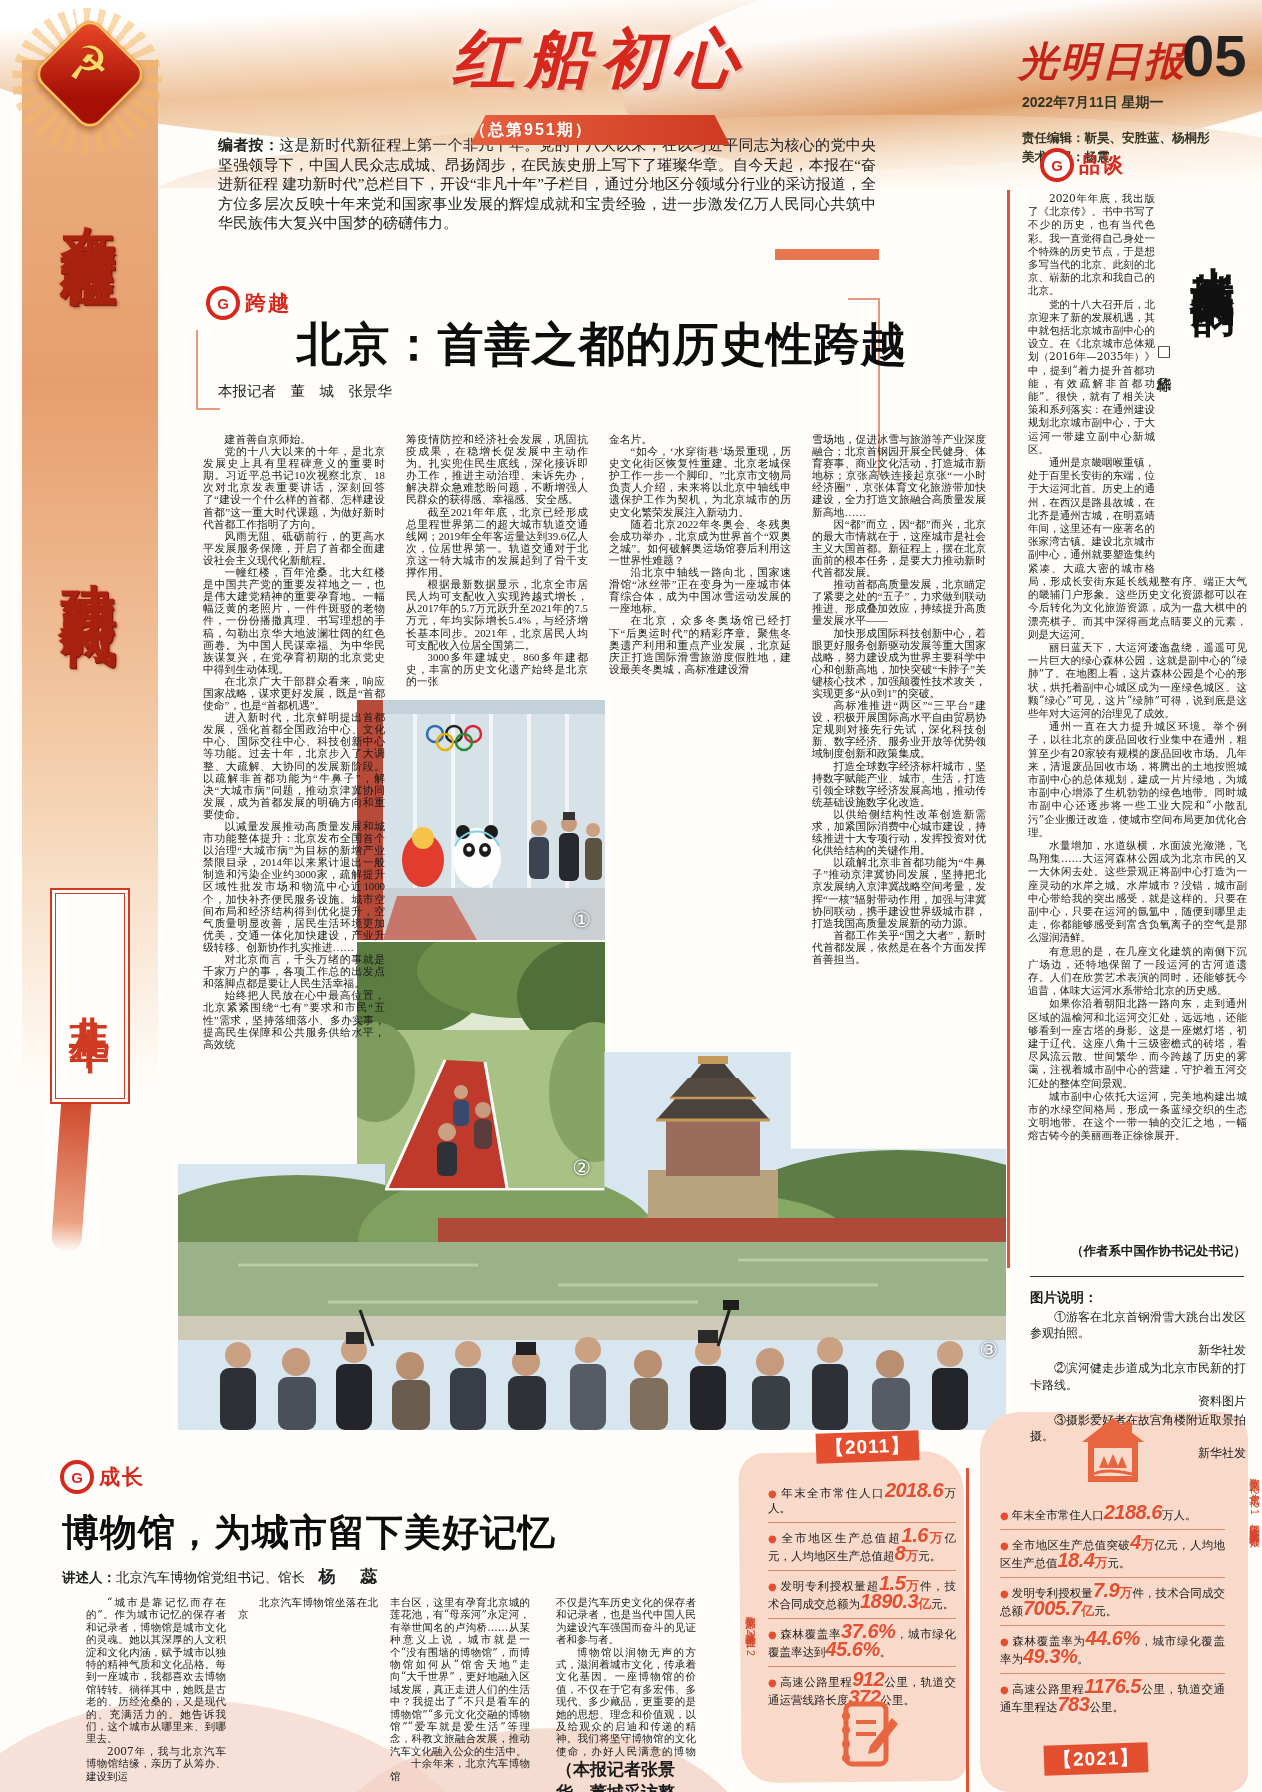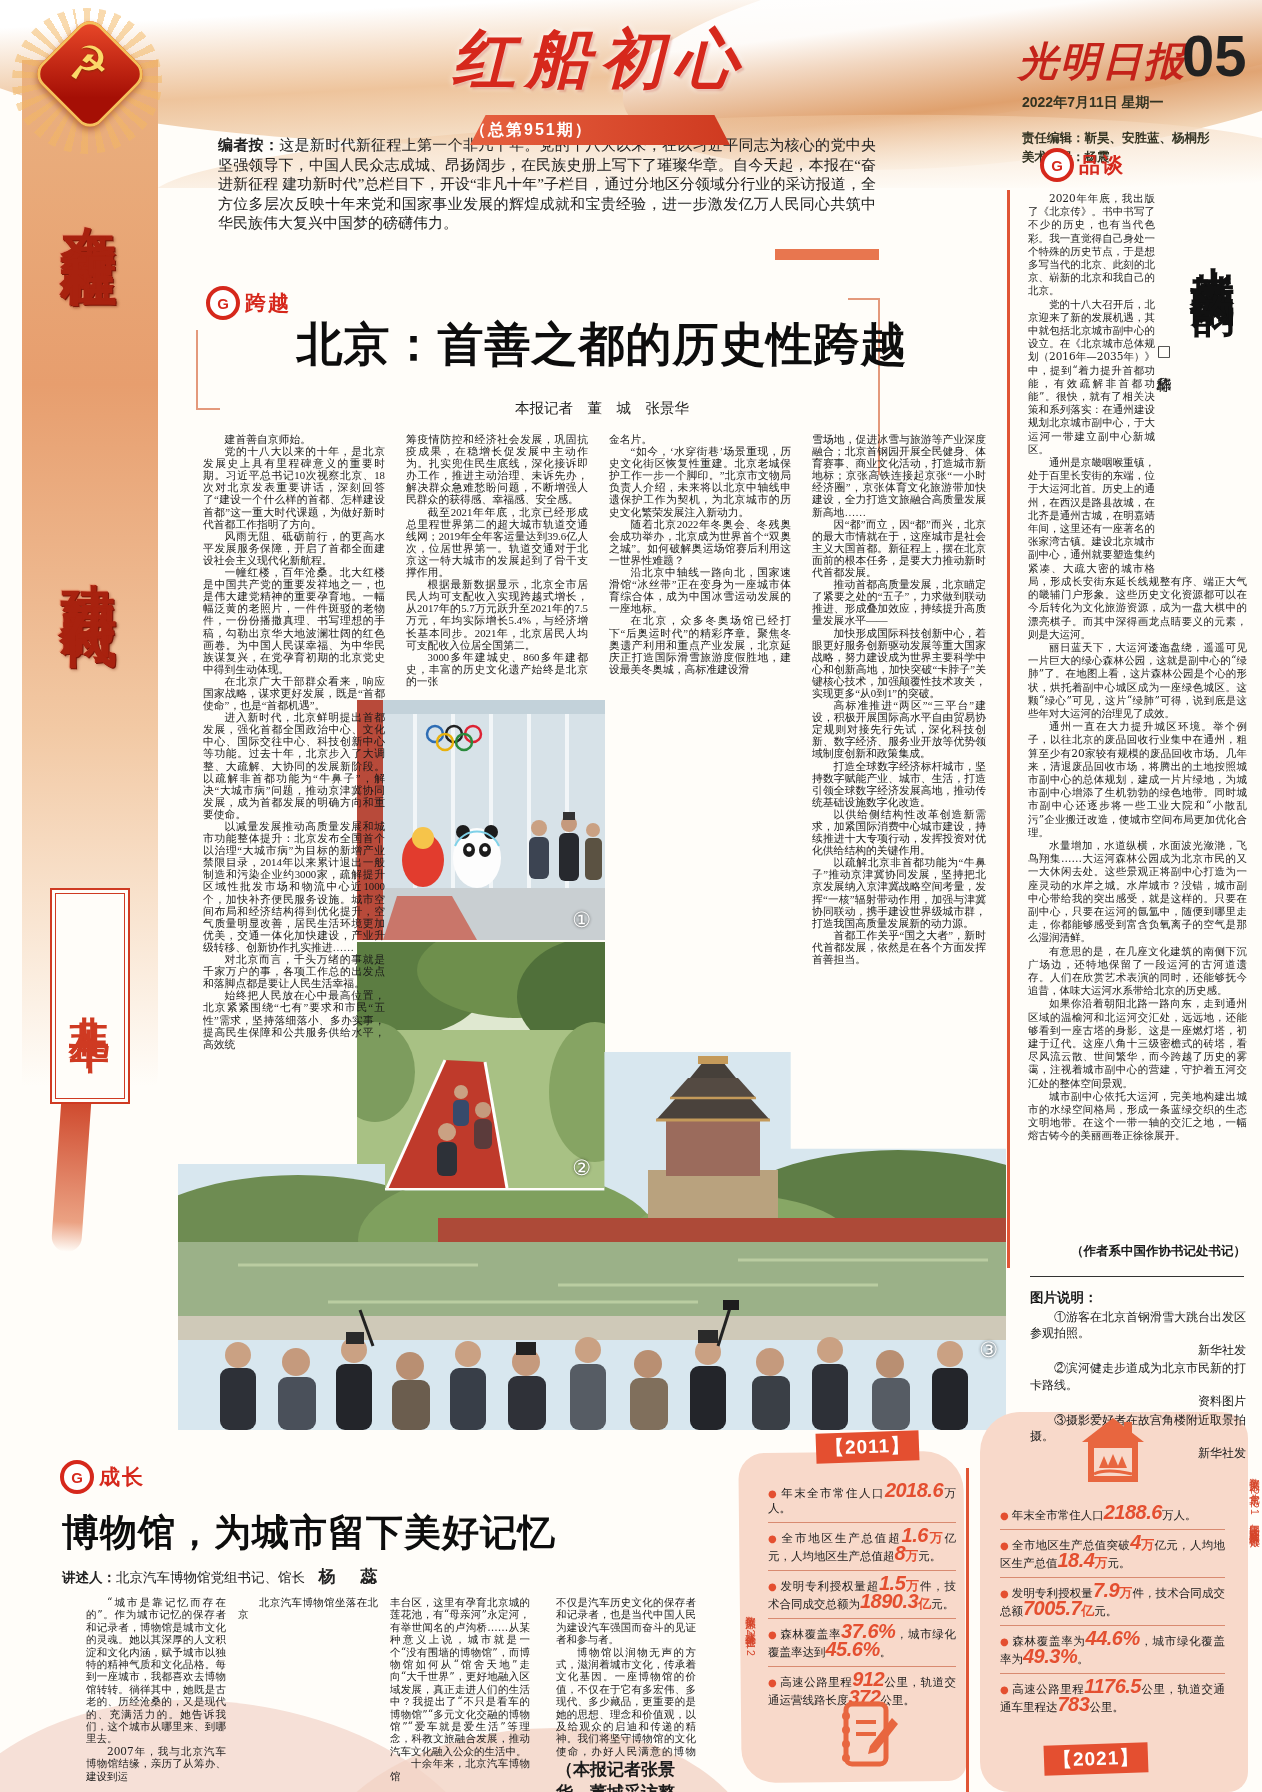--- a/index.html
+++ b/index.html
@@ -53,21 +53,21 @@
       font-family:"Liberation Serif",serif;font-size:15px;line-height:19.5px;text-align:justify;color:#222;}
   #editor-note b{font-weight:900;}
   
   .gtag{position:absolute;display:flex;align-items:center;gap:5px;z-index:4;}
   .gtag .gc{width:26px;height:26px;border-radius:50%;border:4px solid #d6281c;color:#d6281c;
       font-weight:900;font-size:15px;display:flex;align-items:center;justify-content:center;background:#fff;}
   .gtag .gl{font-size:21px;font-weight:900;color:#d6281c;letter-spacing:2px;}
   
   #headline{position:absolute;left:218px;top:314px;width:768px;text-align:center;z-index:3;
       font-family:"Liberation Serif",serif;font-weight:900;font-size:46px;letter-spacing:1px;color:#0d0d0d;}
-  #byline{position:absolute;left:218px;top:399px;width:768px;text-align:center;font-size:14.5px;color:#222;z-index:3;
+  #byline{position:absolute;left:218px;top:382px;width:768px;text-align:left;font-size:14.5px;color:#222;z-index:3;
       font-family:"Liberation Serif",serif;}
   .brk{position:absolute;z-index:2;}
   #brk1{left:848px;top:298px;width:30px;height:175px;border-top:2px solid #e4997c;border-right:2px solid #e4997c;}
   #brk2{left:196px;top:330px;width:22px;height:78px;border-left:2px solid #e4997c;border-bottom:2px solid #e4997c;}
   #obar{position:absolute;left:775px;top:249px;width:104px;height:11px;background:#e8764f;z-index:2;}
   .mcol{position:absolute;z-index:3;font-family:"Liberation Serif",serif;font-size:10.8px;line-height:12.1px;
       text-align:justify;overflow:hidden;color:#191919;}
   .mcol p{margin:0;text-indent:2em;}
   .mcol p.cont{text-indent:0;}
   #mcol1{left:203px;top: 433px;width:182px;height:727px;}

